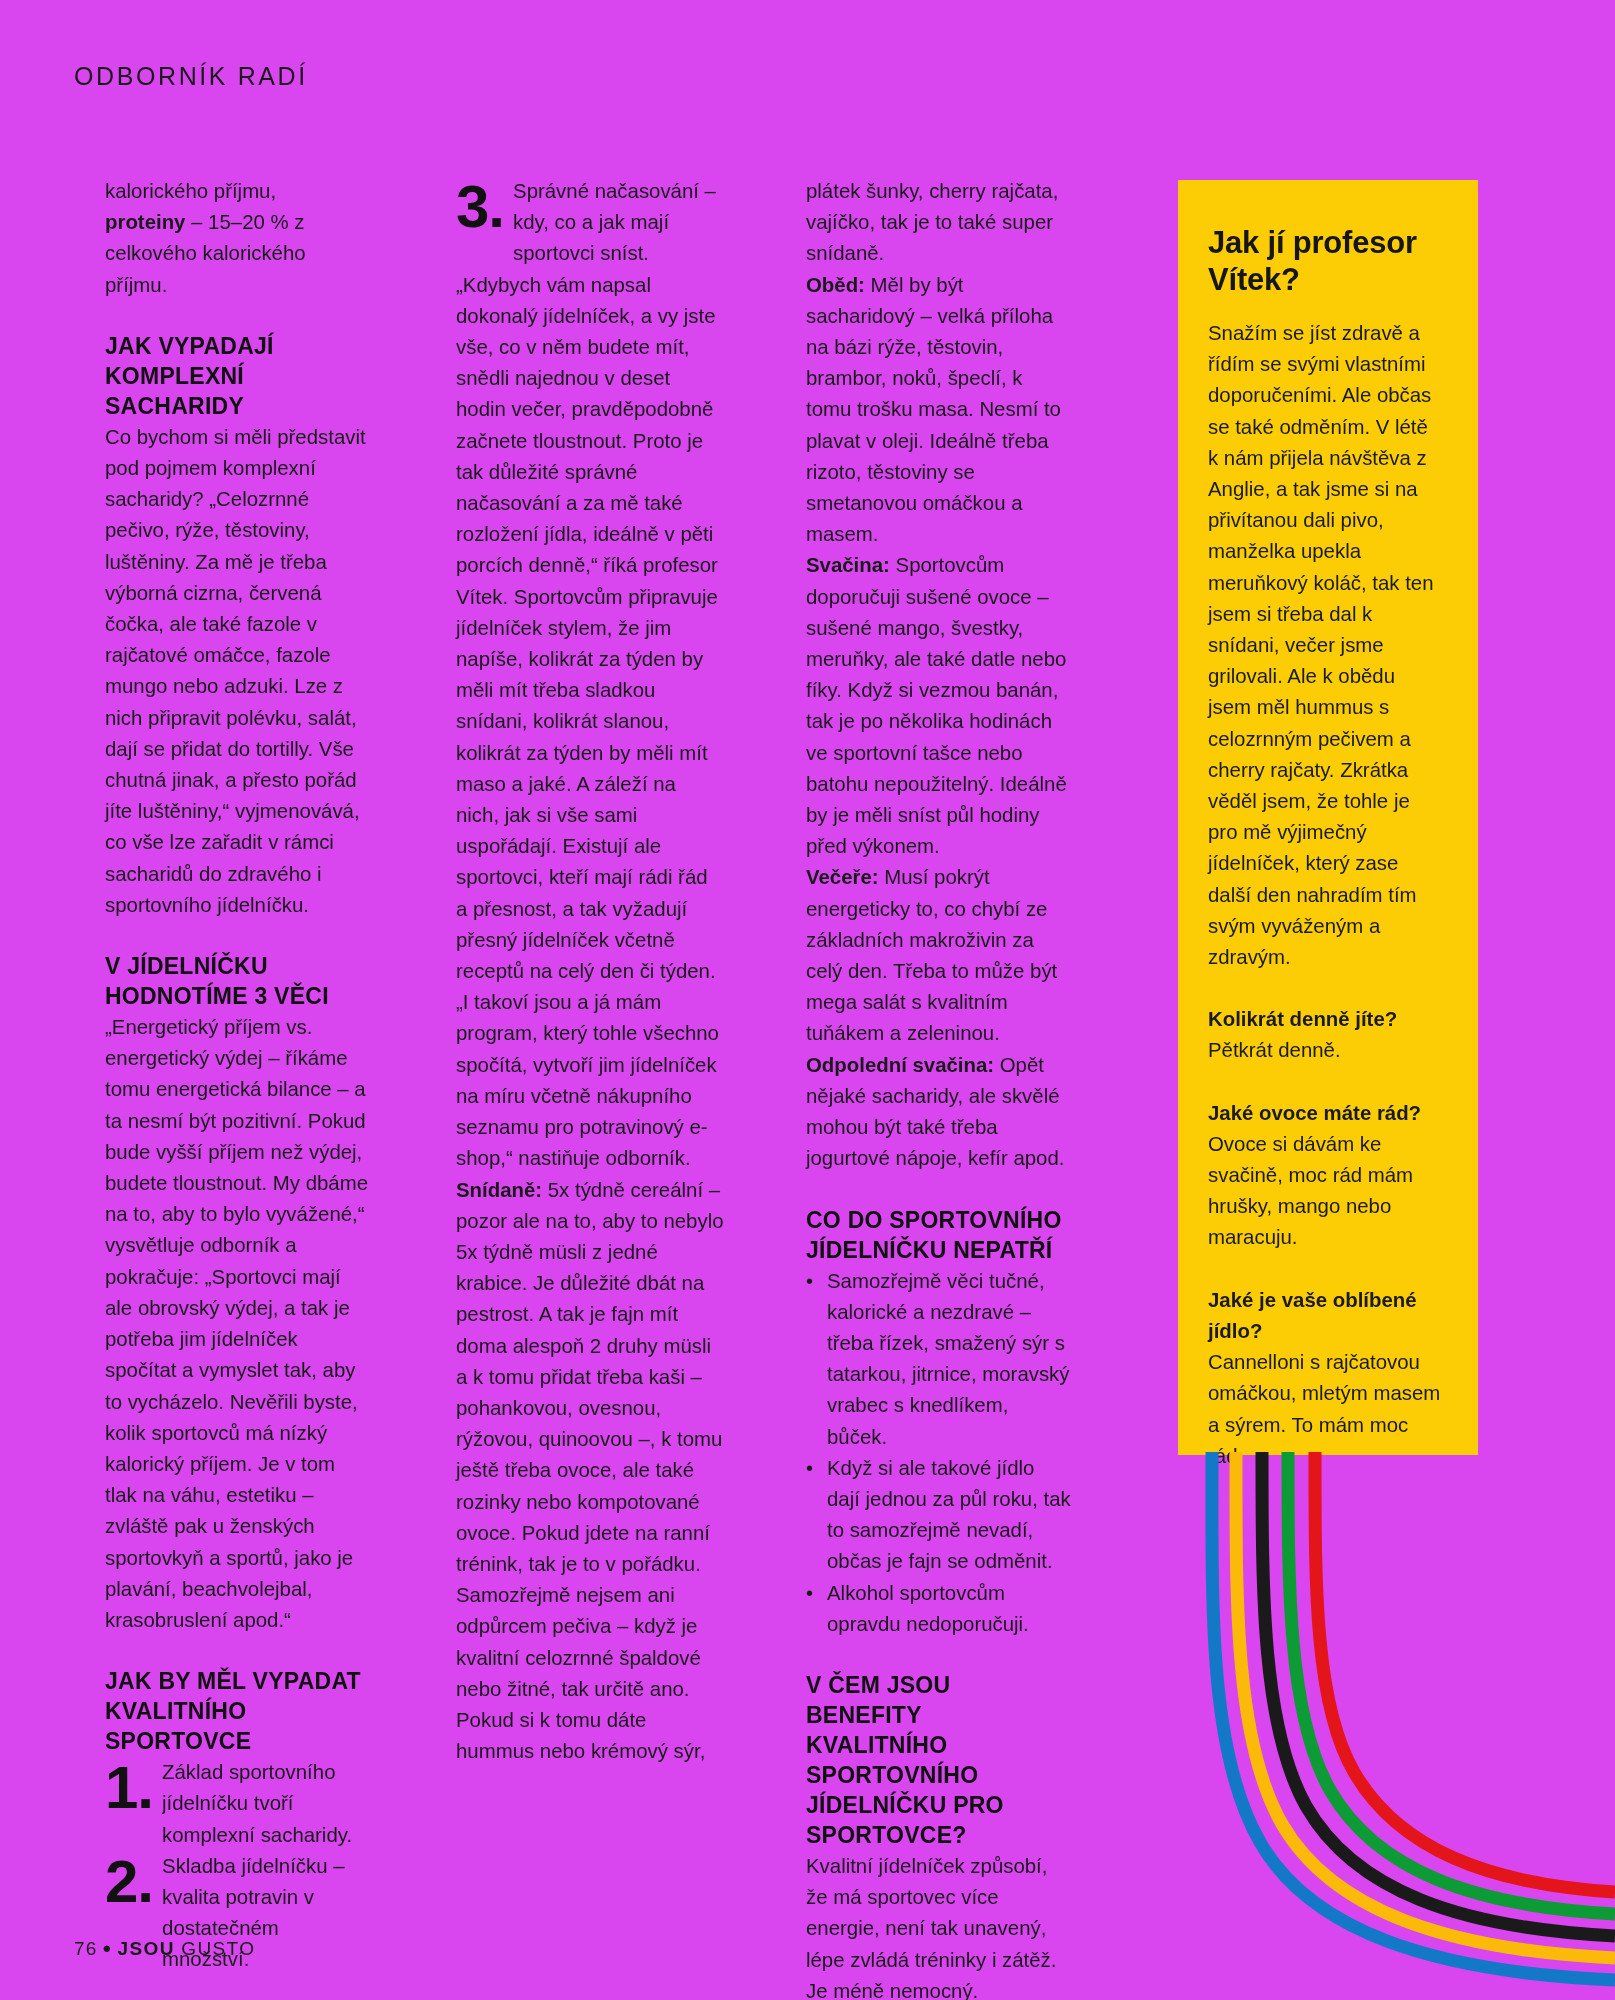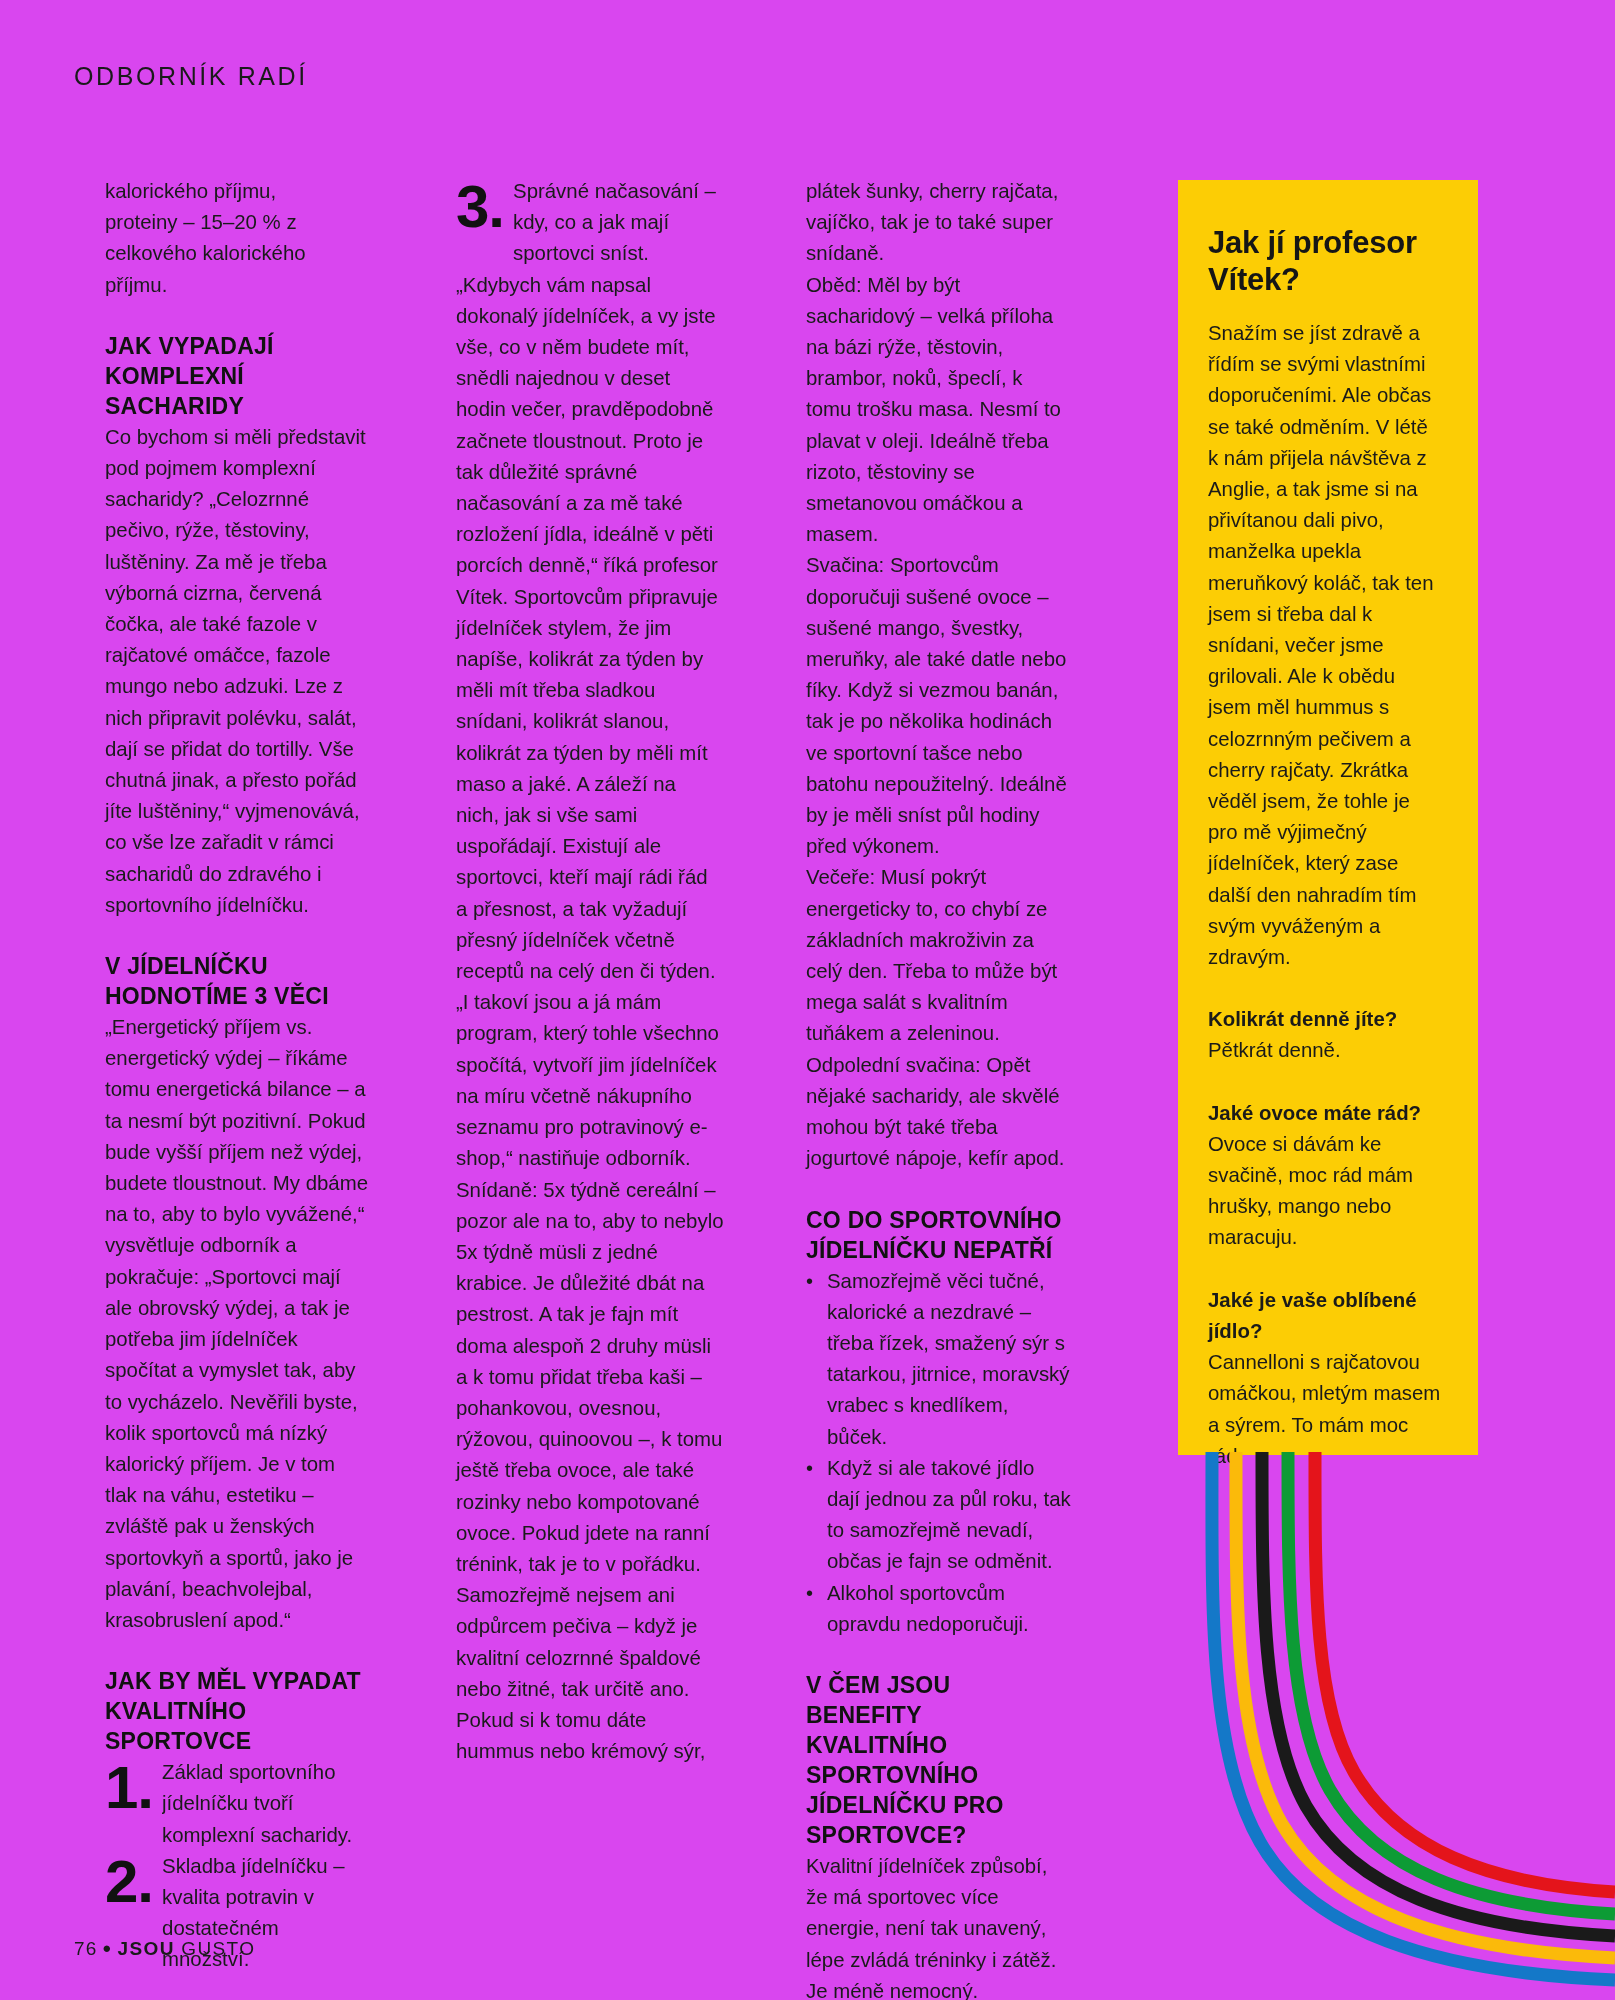--- a/index.html
+++ b/index.html
@@ -62,21 +62,21 @@
   .subhead {
     font-weight: 700;
     font-size: 23px;
     line-height: 30px;
     letter-spacing: 0.25px;
     color: #111;
     margin-top: 30px;
     margin-bottom: 1px;
   }
 
-  strong, b { font-weight: 400; }
+  strong, b { font-weight: 700; }
 
   
   .numitem {
     position: relative;
     min-height: 62px;
   }
   .bignum {
     float: left;
     font-size: 60px;
     line-height: 58px;

